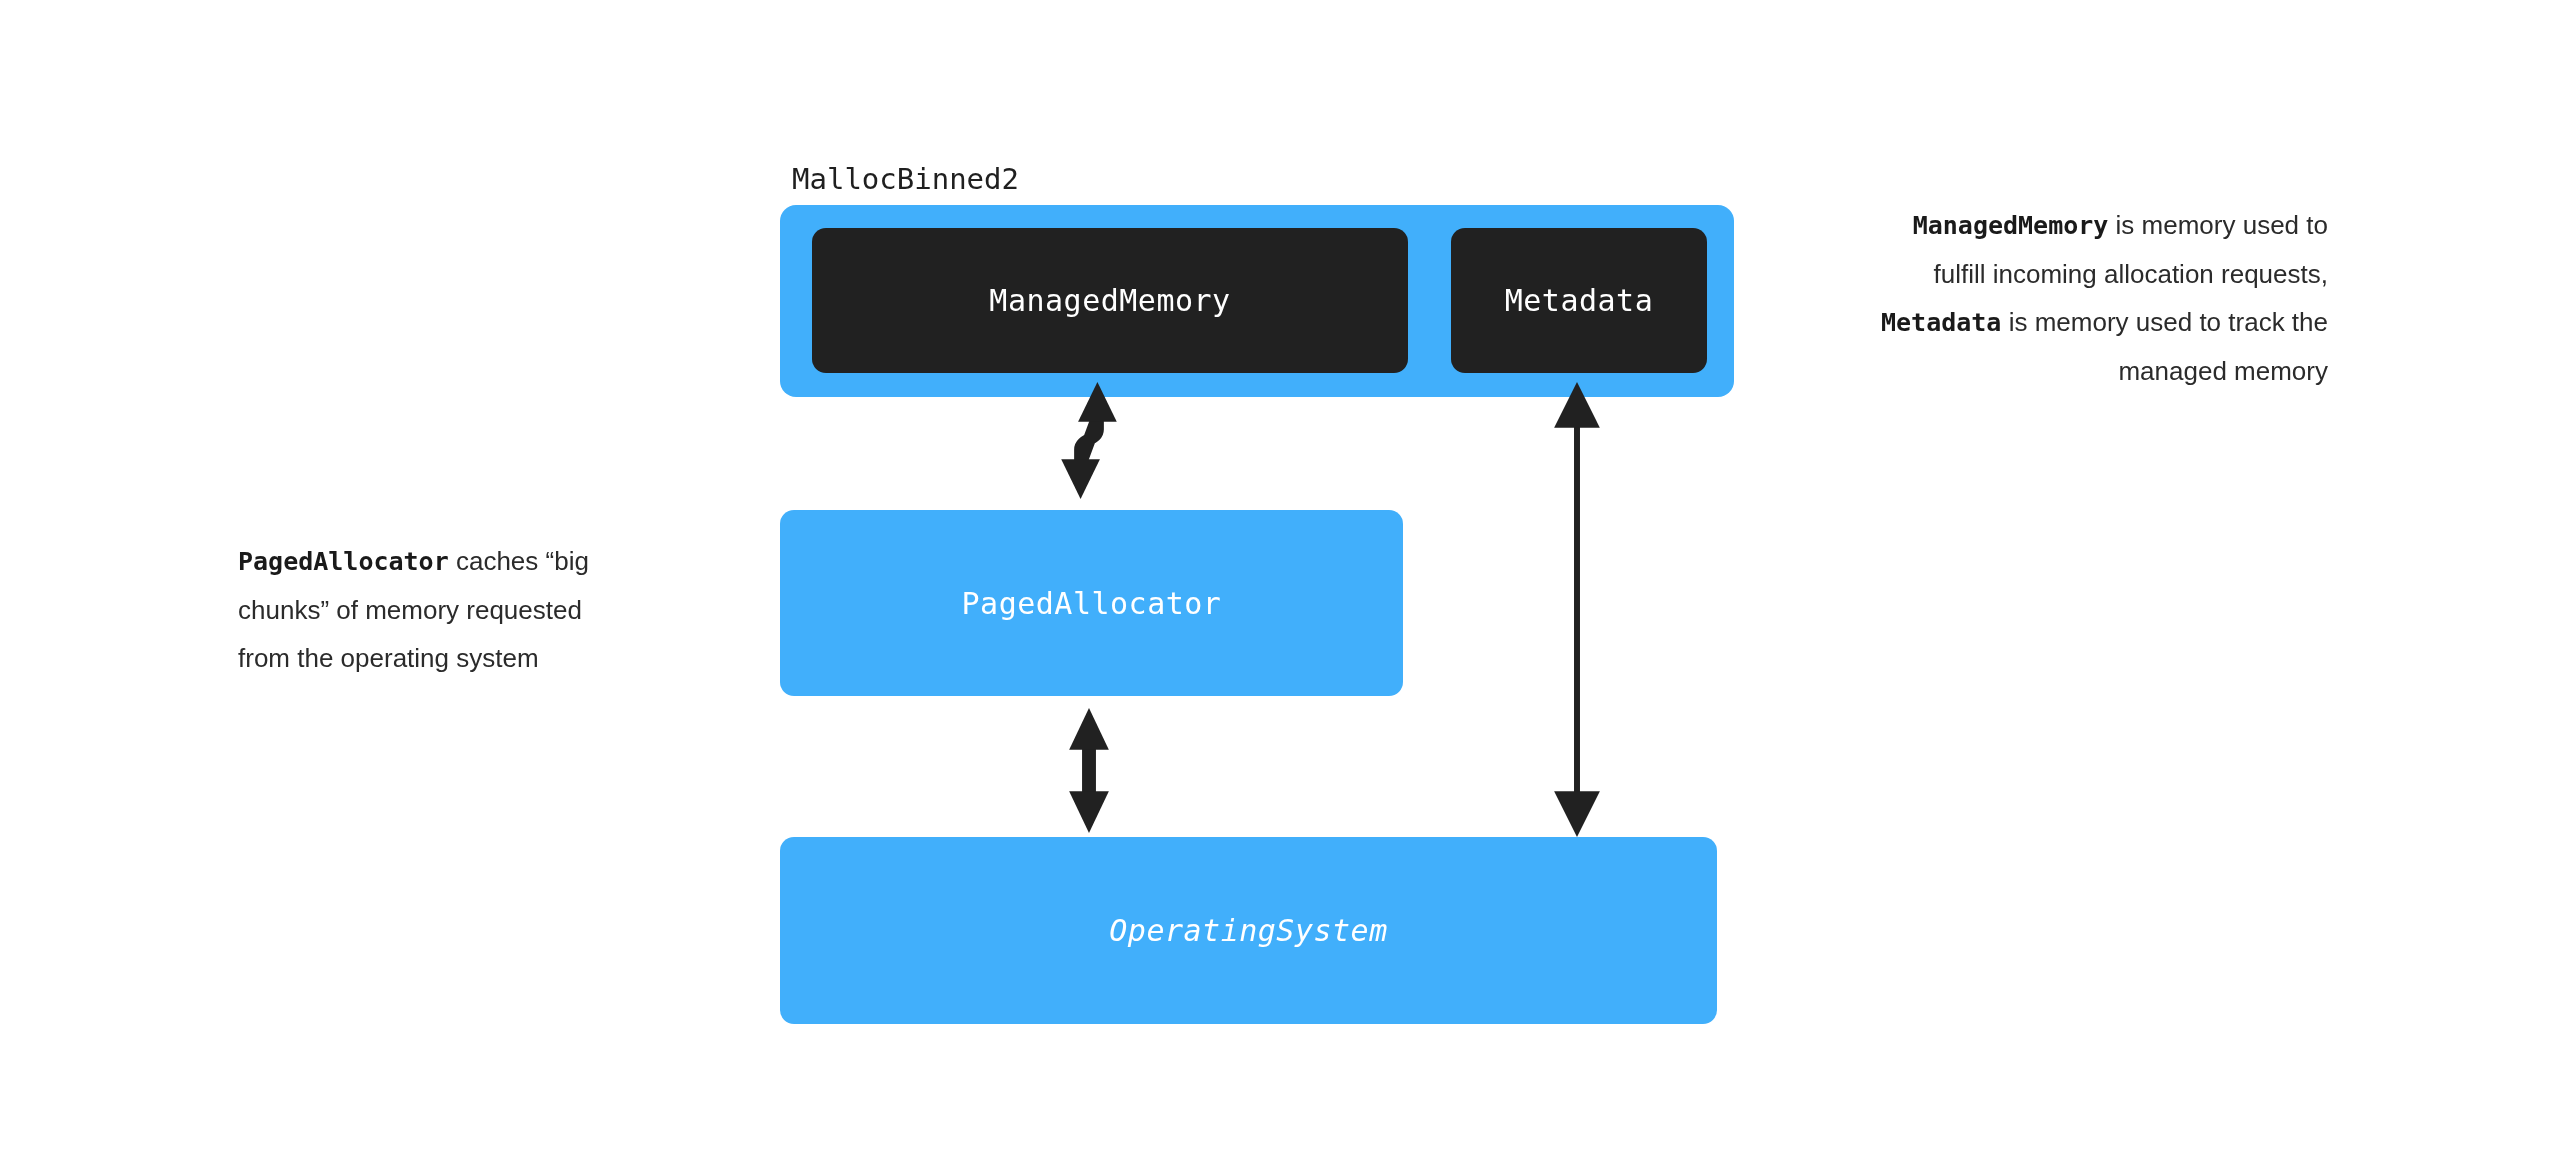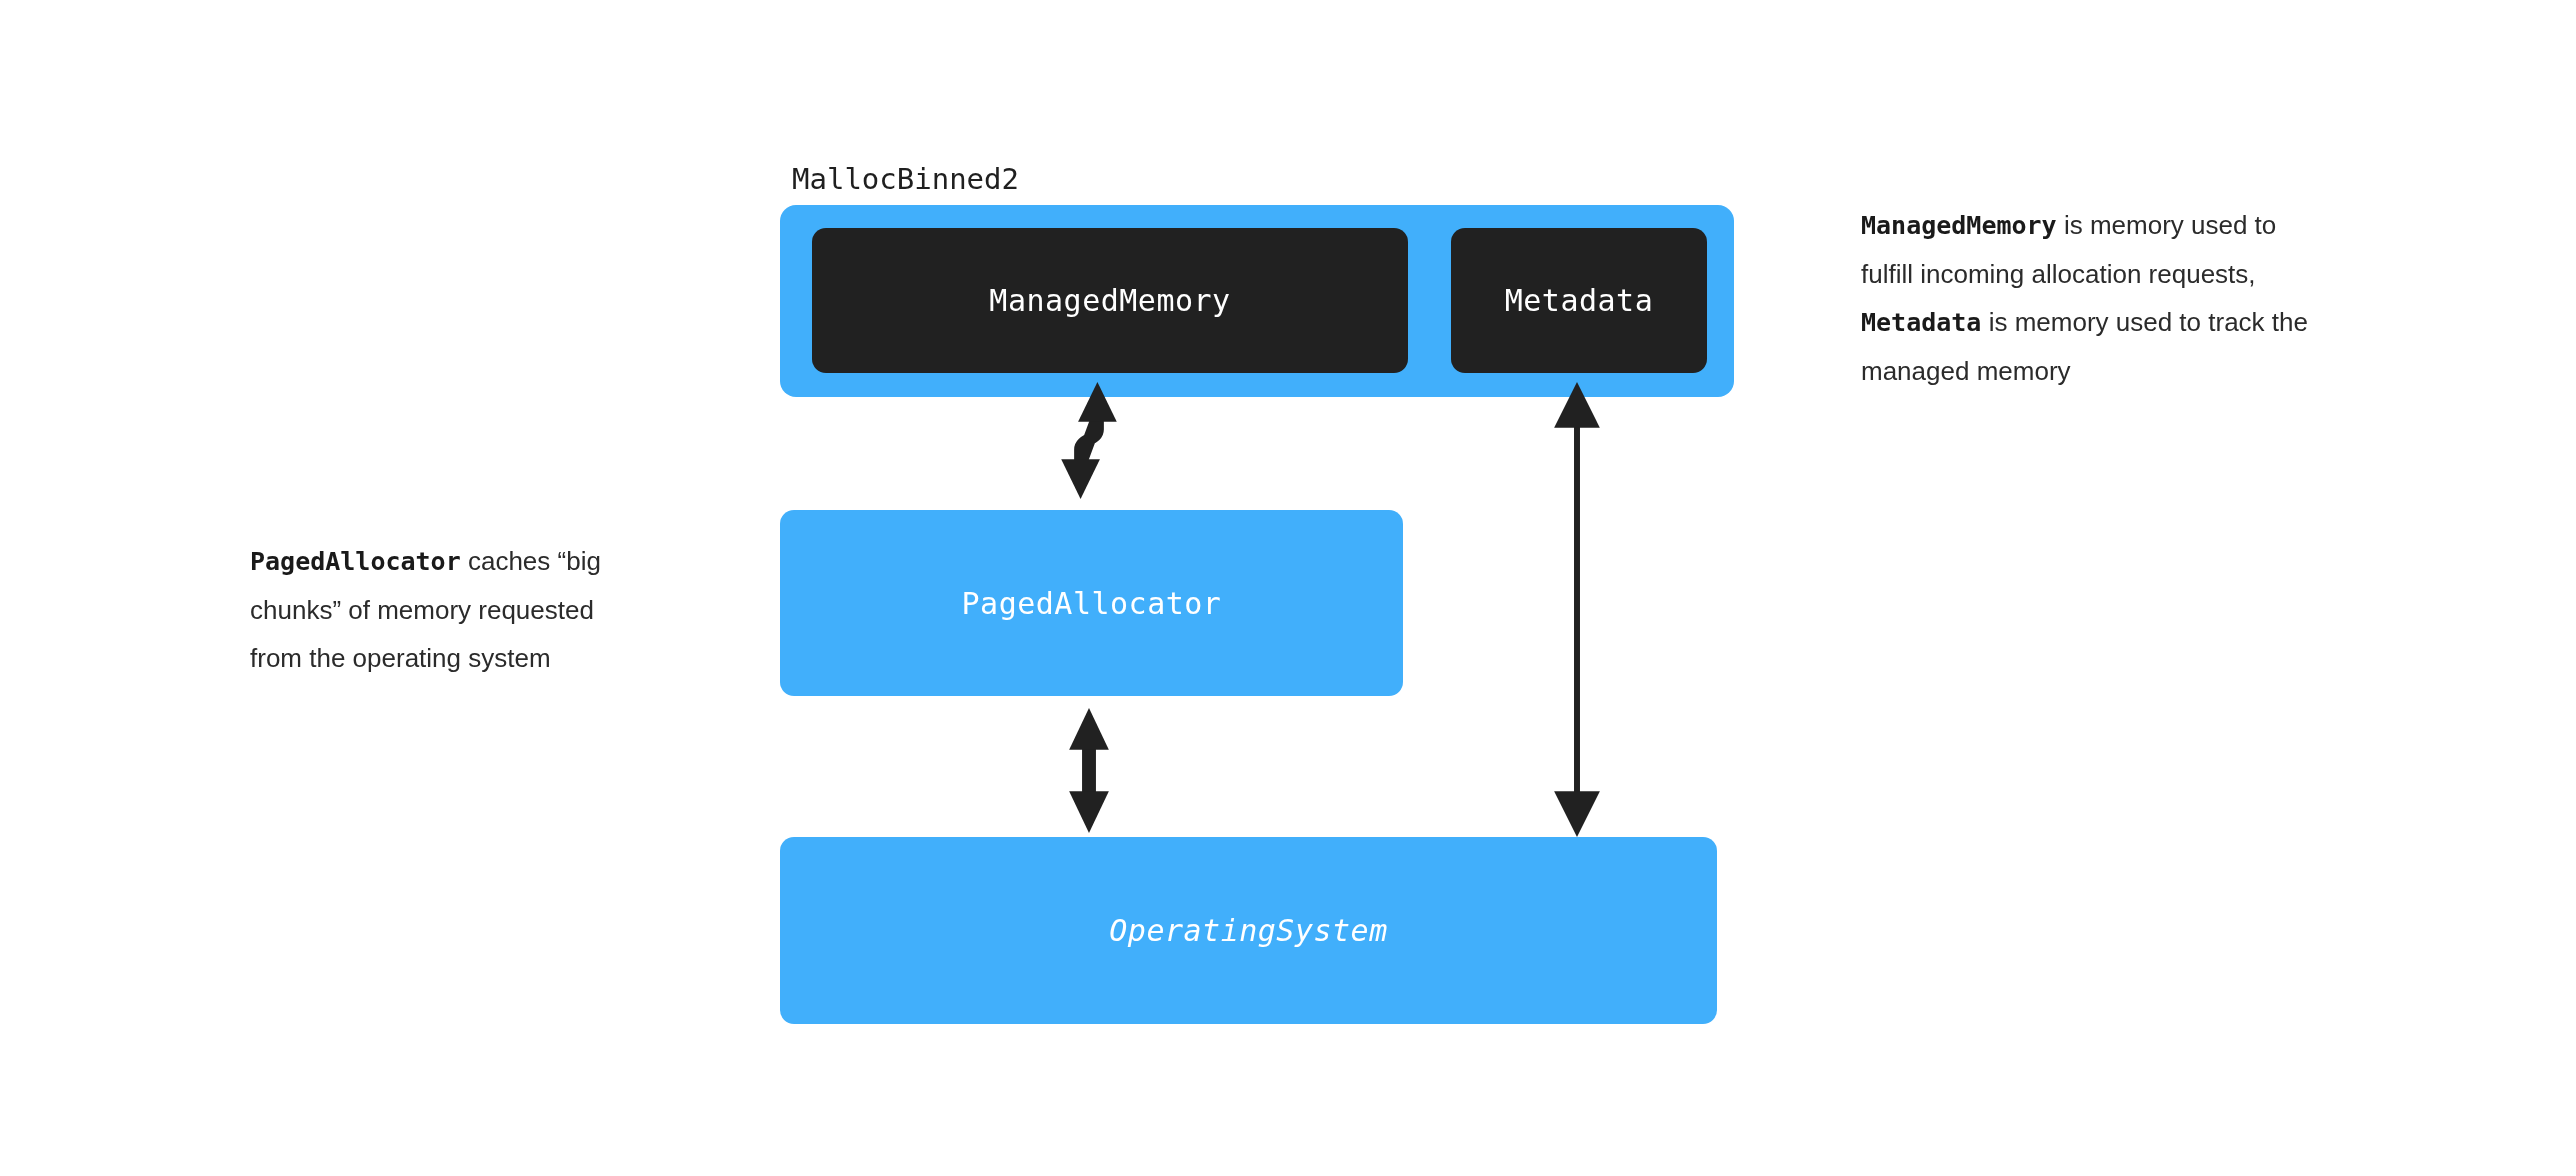--- a/index.html
+++ b/index.html
@@ -140,26 +140,26 @@
   .annotation .code {
     font-family: "DejaVu Sans Mono", "Liberation Mono", monospace;
     font-weight: bold;
     font-size: 25px;
     color: #1a1a1a;
   }
   .annotation-left {
     left: 238px;
     top: 521px;
     width: 398px;
-    margin-left: 12px;
   }
   .annotation-right {
     left: 1861px;
     top: 185px;
     width: 467px;
+    text-align: right;
   }
 </style>
 </head>
 <body>
 
 <div class="canvas">
 
   <div class="group-label">MallocBinned2</div>
 
   <div class="mb2-container">

